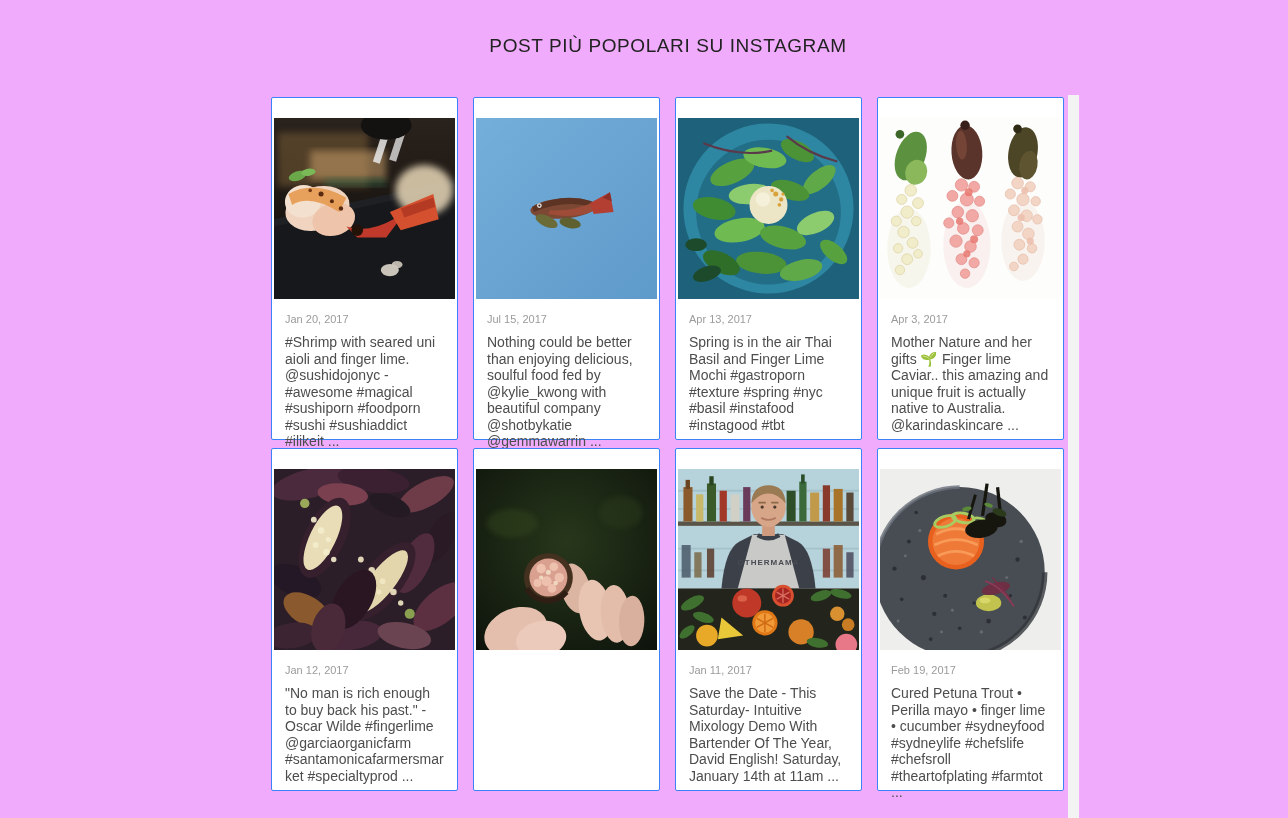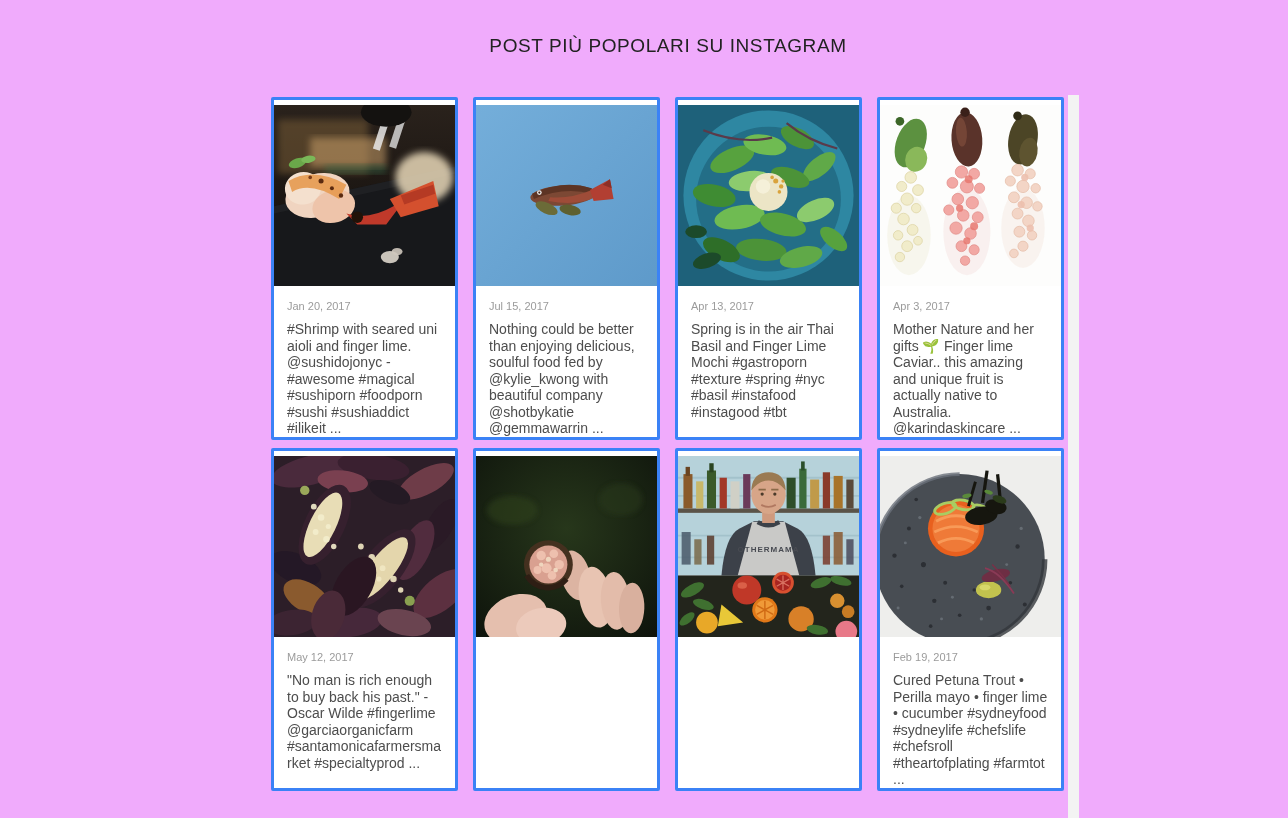--- a/index.html
+++ b/index.html
@@ -18,25 +18,25 @@
     background:#f3f3f3;
   }
 
   .grid {
     position:absolute; left:271px; top:97px;
     display:grid; grid-template-columns:repeat(4,187px);
     column-gap:15px; row-gap:8px;
   }
   .card {
     width:187px; height:343px; background:#fff;
-    border:3px solid #3b82f6; border-radius:2px;
+    border:1px solid #3b82f6; border-radius:2px;
     cursor:pointer;
   }
   .imgbox {
-    width:181px; height:181px; margin:5px auto 0;
+    width:181px; height:181px; margin:20px auto 0;
     position:relative; overflow:hidden; background:#ddd;
   }
   .imgbox svg { display:block; width:181px; height:181px; }
   .txt { padding:0 13px; }
   .date { margin-top:14px; font-size:11px; color:#9b9b9b; }
   .caption { margin-top:9px; font-size:14px; line-height:16.5px; color:#4d4d4d; word-wrap:break-word; }
   .shirt-text {
     position:absolute; left:0; top:49%; width:100%;
     text-align:center; font-size:8px; font-weight:bold;
     letter-spacing:1px; color:#484b52;
@@ -288,21 +288,21 @@
             <circle cx="66" cy="68" r="1.8"></circle>
               <circle cx="70" cy="74" r="1.5"></circle>
               <circle cx="58" cy="68" r="1.4"></circle>
           </g>
           <circle cx="75" cy="80" r="2.8" fill="#8aa050"></circle>
           <ellipse cx="44" cy="72" rx="10" ry="18" fill="#2a1622" transform="rotate(30 44 72)"></ellipse>
           <ellipse cx="30" cy="88" rx="9" ry="14" fill="#4a2a38" transform="rotate(16 30 88)"></ellipse>
         </svg>
       </div>
       <div class="txt">
-        <div class="date">May 12, 2017</div>
+        <div class="date">Jan 12, 2017</div>
         <div class="caption">"No man is rich enough to buy back his past." -Oscar Wilde #fingerlime @garciaorganicfarm #santamonicafarmersmarket #specialtyprod ...</div>
       </div>
     </article>
 
     <article class="card">
       <div class="imgbox">
         <svg viewBox="0 0 100 100" preserveAspectRatio="none">
           <defs>
             <radialGradient id="c6bg" cx="0.5" cy="0.4" r="0.8">
               <stop offset="0" stop-color="#27371b"></stop>
@@ -406,20 +406,24 @@
             <ellipse cx="8" cy="74" rx="7" ry="3" transform="rotate(-28 8 74)"></ellipse>
             <ellipse cx="14" cy="82" rx="6" ry="2.6" transform="rotate(18 14 82)"></ellipse>
             <ellipse cx="79" cy="70" rx="6" ry="2.6" transform="rotate(-18 79 70)"></ellipse>
             <ellipse cx="90" cy="69" rx="6" ry="2.4" transform="rotate(14 90 69)"></ellipse>
             <ellipse cx="5" cy="90" rx="5" ry="2.4" transform="rotate(-40 5 90)"></ellipse>
             <ellipse cx="77" cy="96" rx="6" ry="2.6" transform="rotate(10 77 96)"></ellipse>
           </g>
         </svg>
         <span class="shirt-text">OTHERMAMA</span>
       </div>
+      <div class="txt">
+        <div class="date">Jan 11, 2017</div>
+        <div class="caption">Save the Date - This Saturday- Intuitive Mixology Demo With Bartender Of The Year, David English! Saturday, January 14th at 11am ...</div>
+      </div>
     </article>
 
     <article class="card">
       <div class="imgbox">
         <svg viewBox="0 0 100 100" preserveAspectRatio="none">
           <rect width="100" height="100" fill="#eeeeec"></rect>
           <circle cx="44" cy="57" r="47" fill="#484d53"></circle>
           <path d="M-3,57 A47,47 0 0 1 44,10" stroke="#6a707a" stroke-width="2" fill="none" opacity="0.8"></path>
           <path d="M44,104 A47,47 0 0 0 91,57" stroke="#33373c" stroke-width="3" fill="none" opacity="0.8"></path>
           <g fill="#2c2f34">

